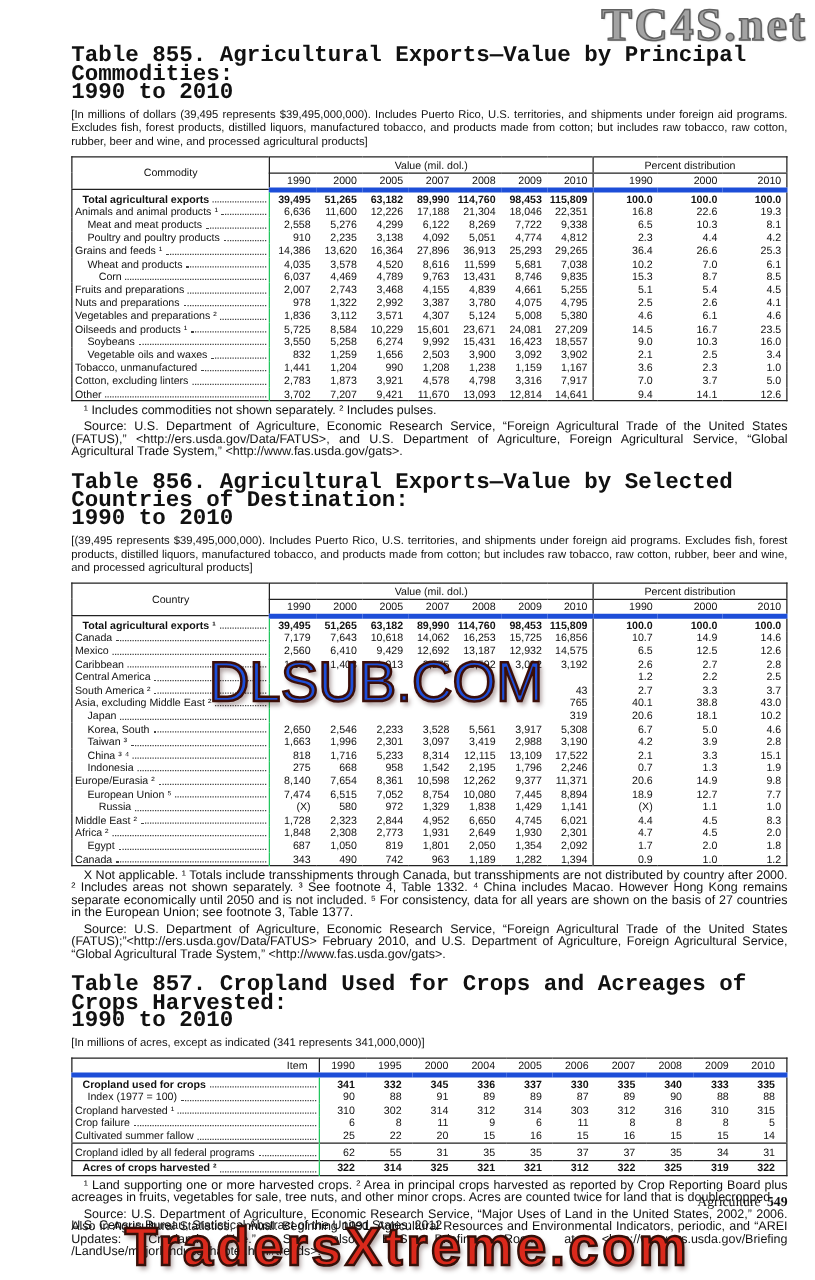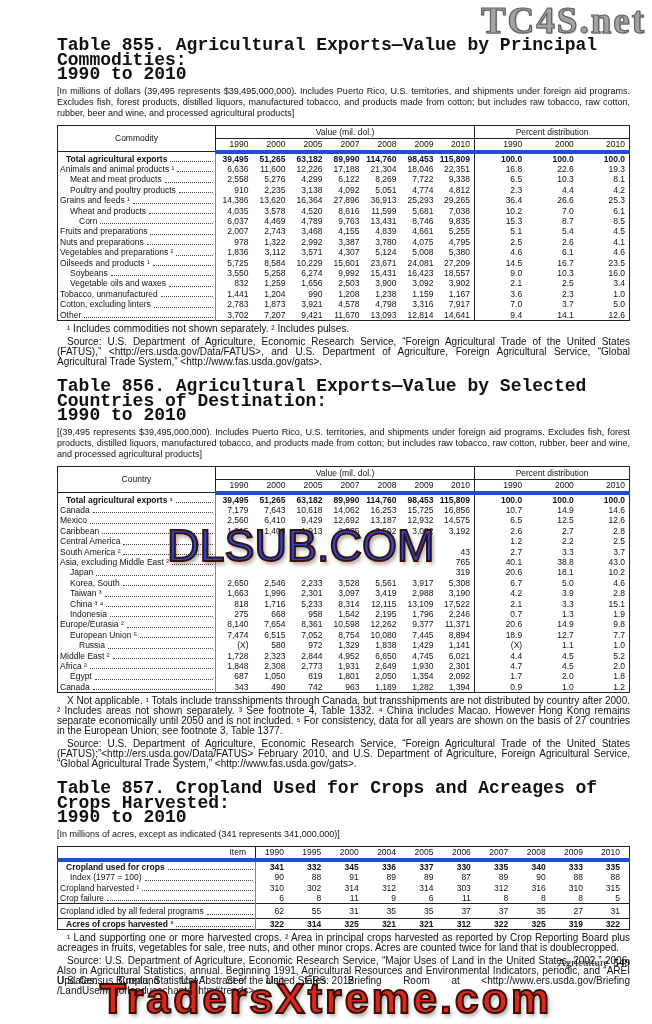--- a/index.html
+++ b/index.html
@@ -763,21 +763,21 @@
 
             <td class="num">1,728</td>
               <td class="num">2,323</td>
               <td class="num">2,844</td>
               <td class="num">4,952</td>
               <td class="num">6,650</td>
               <td class="num">4,745</td>
               <td class="num">6,021</td>
               <td class="num">4.4</td>
               <td class="num">4.5</td>
-              <td class="num">5.2</td>
+              <td class="num">8.3</td>
             </tr>
 
             <tr>
               <td class="stubcell">
                 <div class="wrap">
                   <span class="lbl">Africa ²</span>
                   <span class="leader"></span>
                 </div>
               </td>
 
@@ -942,38 +942,57 @@
               <td class="num">11</td>
               <td class="num">9</td>
               <td class="num">6</td>
               <td class="num">11</td>
               <td class="num">8</td>
               <td class="num">8</td>
               <td class="num">8</td>
               <td class="num">5</td>
             </tr>
 
+            <tr>
+              <td class="stubcell">
+                <div class="wrap">
+                  <span class="lbl">Cultivated summer fallow</span>
+                  <span class="leader"></span>
+                </div>
+              </td>
+
+            <td class="num">25</td>
+              <td class="num">22</td>
+              <td class="num">20</td>
+              <td class="num">15</td>
+              <td class="num">16</td>
+              <td class="num">15</td>
+              <td class="num">16</td>
+              <td class="num">15</td>
+              <td class="num">15</td>
+              <td class="num">14</td>
+            </tr>
 
             <tr class=" rule-top sp">
               <td class="stubcell">
                 <div class="wrap">
                   <span class="lbl">Cropland idled by all federal programs</span>
                   <span class="leader"></span>
                 </div>
               </td>
 
             <td class="num">62</td>
               <td class="num">55</td>
               <td class="num">31</td>
               <td class="num">35</td>
               <td class="num">35</td>
               <td class="num">37</td>
               <td class="num">37</td>
               <td class="num">35</td>
-              <td class="num">27</td>
+              <td class="num">34</td>
               <td class="num">31</td>
             </tr>
 
             <tr class=" bold tot rule-top">
               <td class="stubcell">
                 <div class="wrap">
                   <span class="lbl">Acres of crops harvested ²</span>
                   <span class="leader"></span>
                 </div>
               </td>

